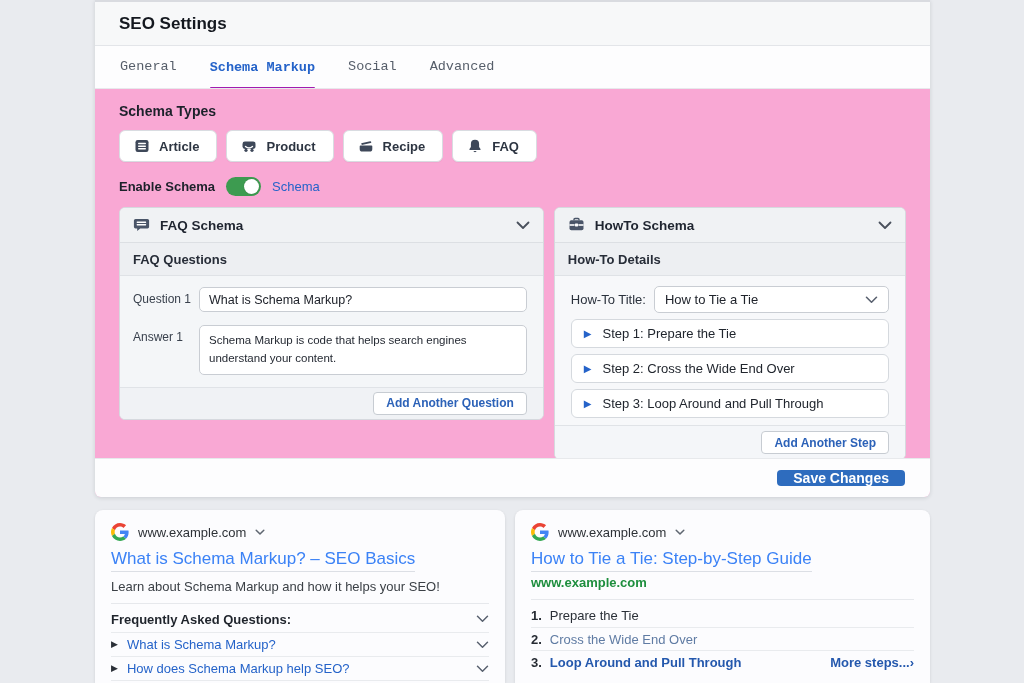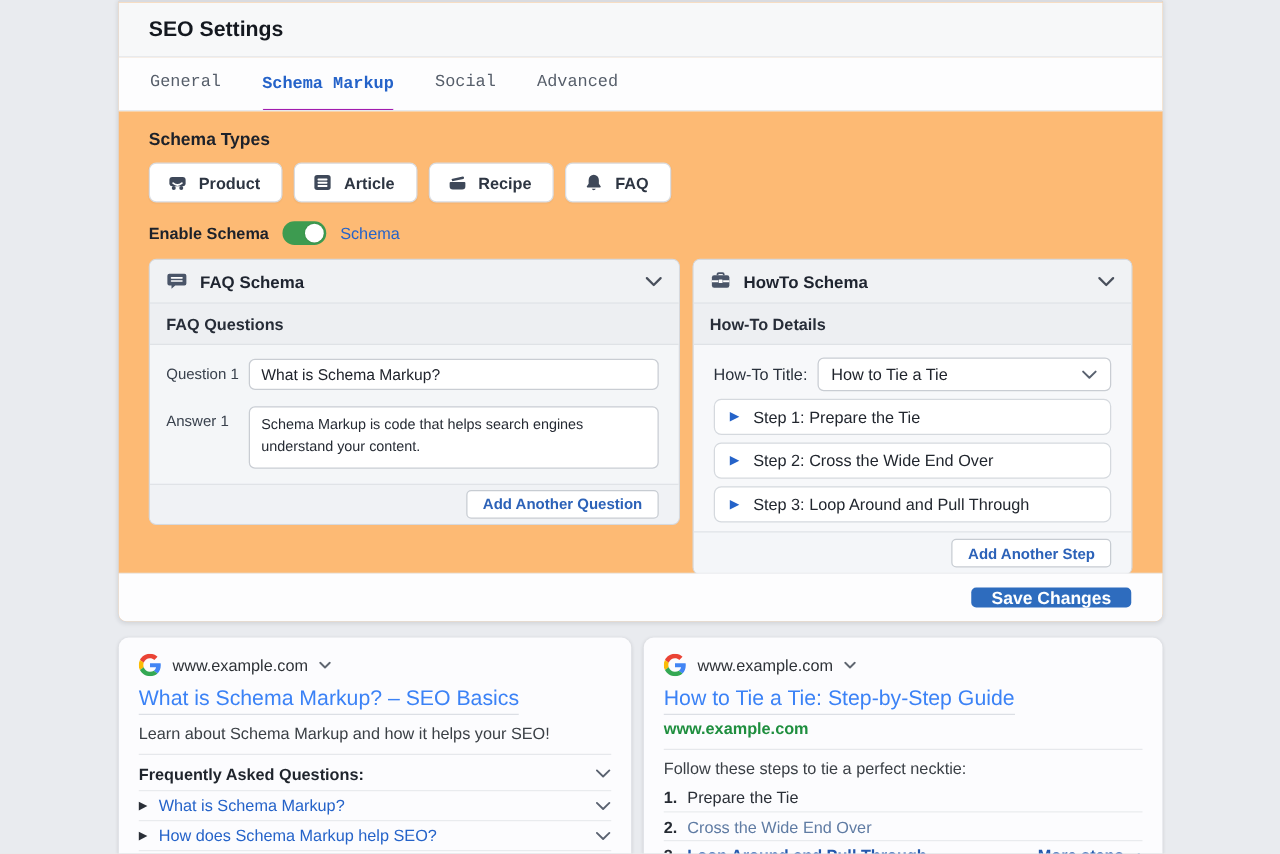--- a/index.html
+++ b/index.html
@@ -6,21 +6,21 @@
   html,body { background:#e9ebef; }
   #screen {
     position:relative; width:1024px; height:683px; overflow:hidden;
     background:#e9ebef;
     font-family:"Liberation Sans", sans-serif;
     color:#1d222b;
   }
   
   .main-card {
     position:absolute; left:95px; top:0; width:835px; height:497px;
-    background:#fdba74; border-radius:0 0 6px 6px;
+    background:#f9a8d4; border-radius:0 0 6px 6px;
     box-shadow:0 1px 4px rgba(30,35,45,.14);
     border-top:2px solid #d9dbe0;
   }
   .card-header {
     height:44px; background:#f7f8f9; border-bottom:1px solid #e3e5e9;
     display:flex; align-items:center; padding-left:24px;
   }
   .card-title { font-size:17px; font-weight:bold; color:#14181f; }
   .tabbar {
     height:43px; background:#fdfdfe; border-bottom:1px solid #e7e9ec;
@@ -167,38 +167,38 @@
       <div class="tab">Advanced</div>
     </div>
 
     <div class="content">
       <div class="section-heading">Schema Types</div>
 
       <div class="type-row">
         <button class="type-btn">
           <span class="icon">
             <svg width="16" height="16" viewBox="0 0 16 16">
+                <rect x="1.5" y="2" width="13" height="12" rx="2.2" fill="#3e4859"></rect>
+                <rect x="4" y="4.8" width="8" height="1.5" rx="0.7" fill="#fff"></rect>
+                <rect x="4" y="7.4" width="8" height="1.5" rx="0.7" fill="#fff"></rect>
+                <rect x="4" y="10" width="8" height="1.5" rx="0.7" fill="#fff"></rect>
+              </svg>
+          </span>
+          <span>Article</span>
+        </button>
+        <button class="type-btn">
+          <span class="icon">
+            <svg width="16" height="16" viewBox="0 0 16 16">
                 <rect x="1.5" y="3.5" width="13" height="7.5" rx="2.4" fill="#3e4859"></rect>
                 <path d="M4.5 8.5 q3.5 3 7 0" stroke="#fff" stroke-width="1.4" fill="none" stroke-linecap="round"></path>
                 <circle cx="5" cy="12.3" r="1.6" fill="#3e4859"></circle>
                 <circle cx="11" cy="12.3" r="1.6" fill="#3e4859"></circle>
               </svg>
           </span>
           <span>Product</span>
-        </button>
-        <button class="type-btn">
-          <span class="icon">
-            <svg width="16" height="16" viewBox="0 0 16 16">
-                <rect x="1.5" y="2" width="13" height="12" rx="2.2" fill="#3e4859"></rect>
-                <rect x="4" y="4.8" width="8" height="1.5" rx="0.7" fill="#fff"></rect>
-                <rect x="4" y="7.4" width="8" height="1.5" rx="0.7" fill="#fff"></rect>
-                <rect x="4" y="10" width="8" height="1.5" rx="0.7" fill="#fff"></rect>
-              </svg>
-          </span>
-          <span>Article</span>
         </button>
         <button class="type-btn">
           <span class="icon">
             <svg width="16" height="16" viewBox="0 0 16 16">
                 <path d="M3.2 5.2 L12.2 3.2 a1 1 0 0 1 .5 1.9 L3.8 7 z" fill="#3e4859"></path>
                 <path d="M2.5 7.5 h11 a0.8 0.8 0 0 1 .8 .8 v2.6 a2.6 2.6 0 0 1 -2.6 2.6 H4.3 a2.6 2.6 0 0 1 -2.6 -2.6 V8.3 a0.8 0.8 0 0 1 .8 -.8 z" fill="#3e4859"></path>
               </svg>
           </span>
           <span>Recipe</span>
         </button>
@@ -380,21 +380,20 @@
       <span class="site-text">www.example.com</span>
       <span class="icon">
         <svg width="10" height="7" viewBox="0 0 10 7">
             <path d="M1.2 1.2 L5 5 L8.8 1.2" stroke="#5f6670" stroke-width="1.5" fill="none" stroke-linecap="round" stroke-linejoin="round"></path>
           </svg>
       </span>
     </div>
     <div><span class="serp-title">How to Tie a Tie: Step-by-Step Guide</span></div>
     <div class="serp-url">www.example.com</div>
     <div class="divider"></div>
-    <div class="serp-desc">Follow these steps to tie a perfect necktie:</div>
     <div class="steps-list">
       <div class="serp-step s1">
         <span class="step-num">1.</span>
         <span class="stx">Prepare the Tie</span>
       </div>
       <div class="serp-step s2">
         <span class="step-num">2.</span>
         <span class="stx">Cross the Wide End Over</span>
       </div>
       <div class="serp-step s3">

